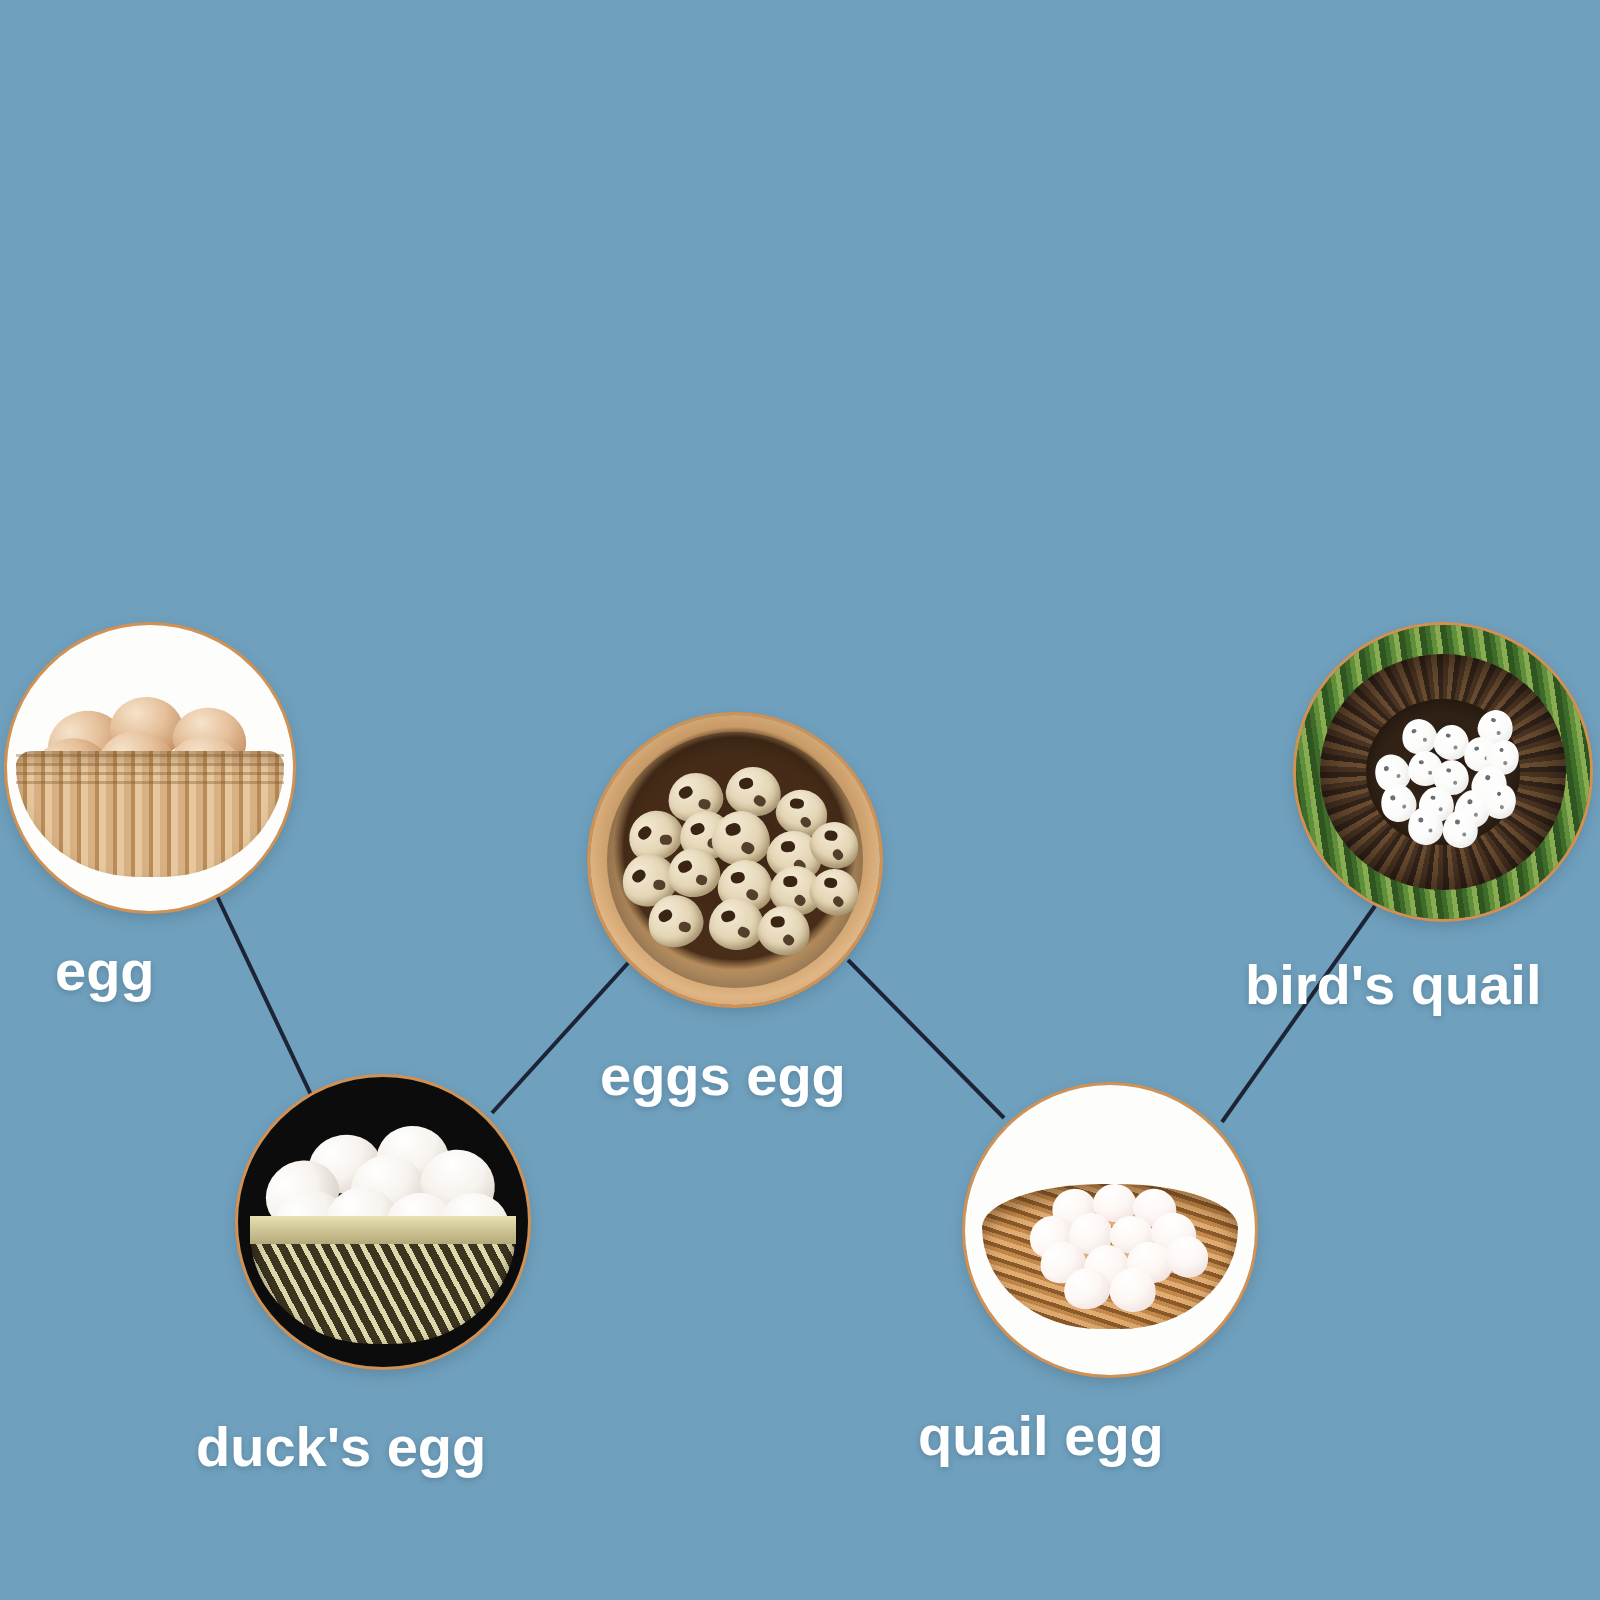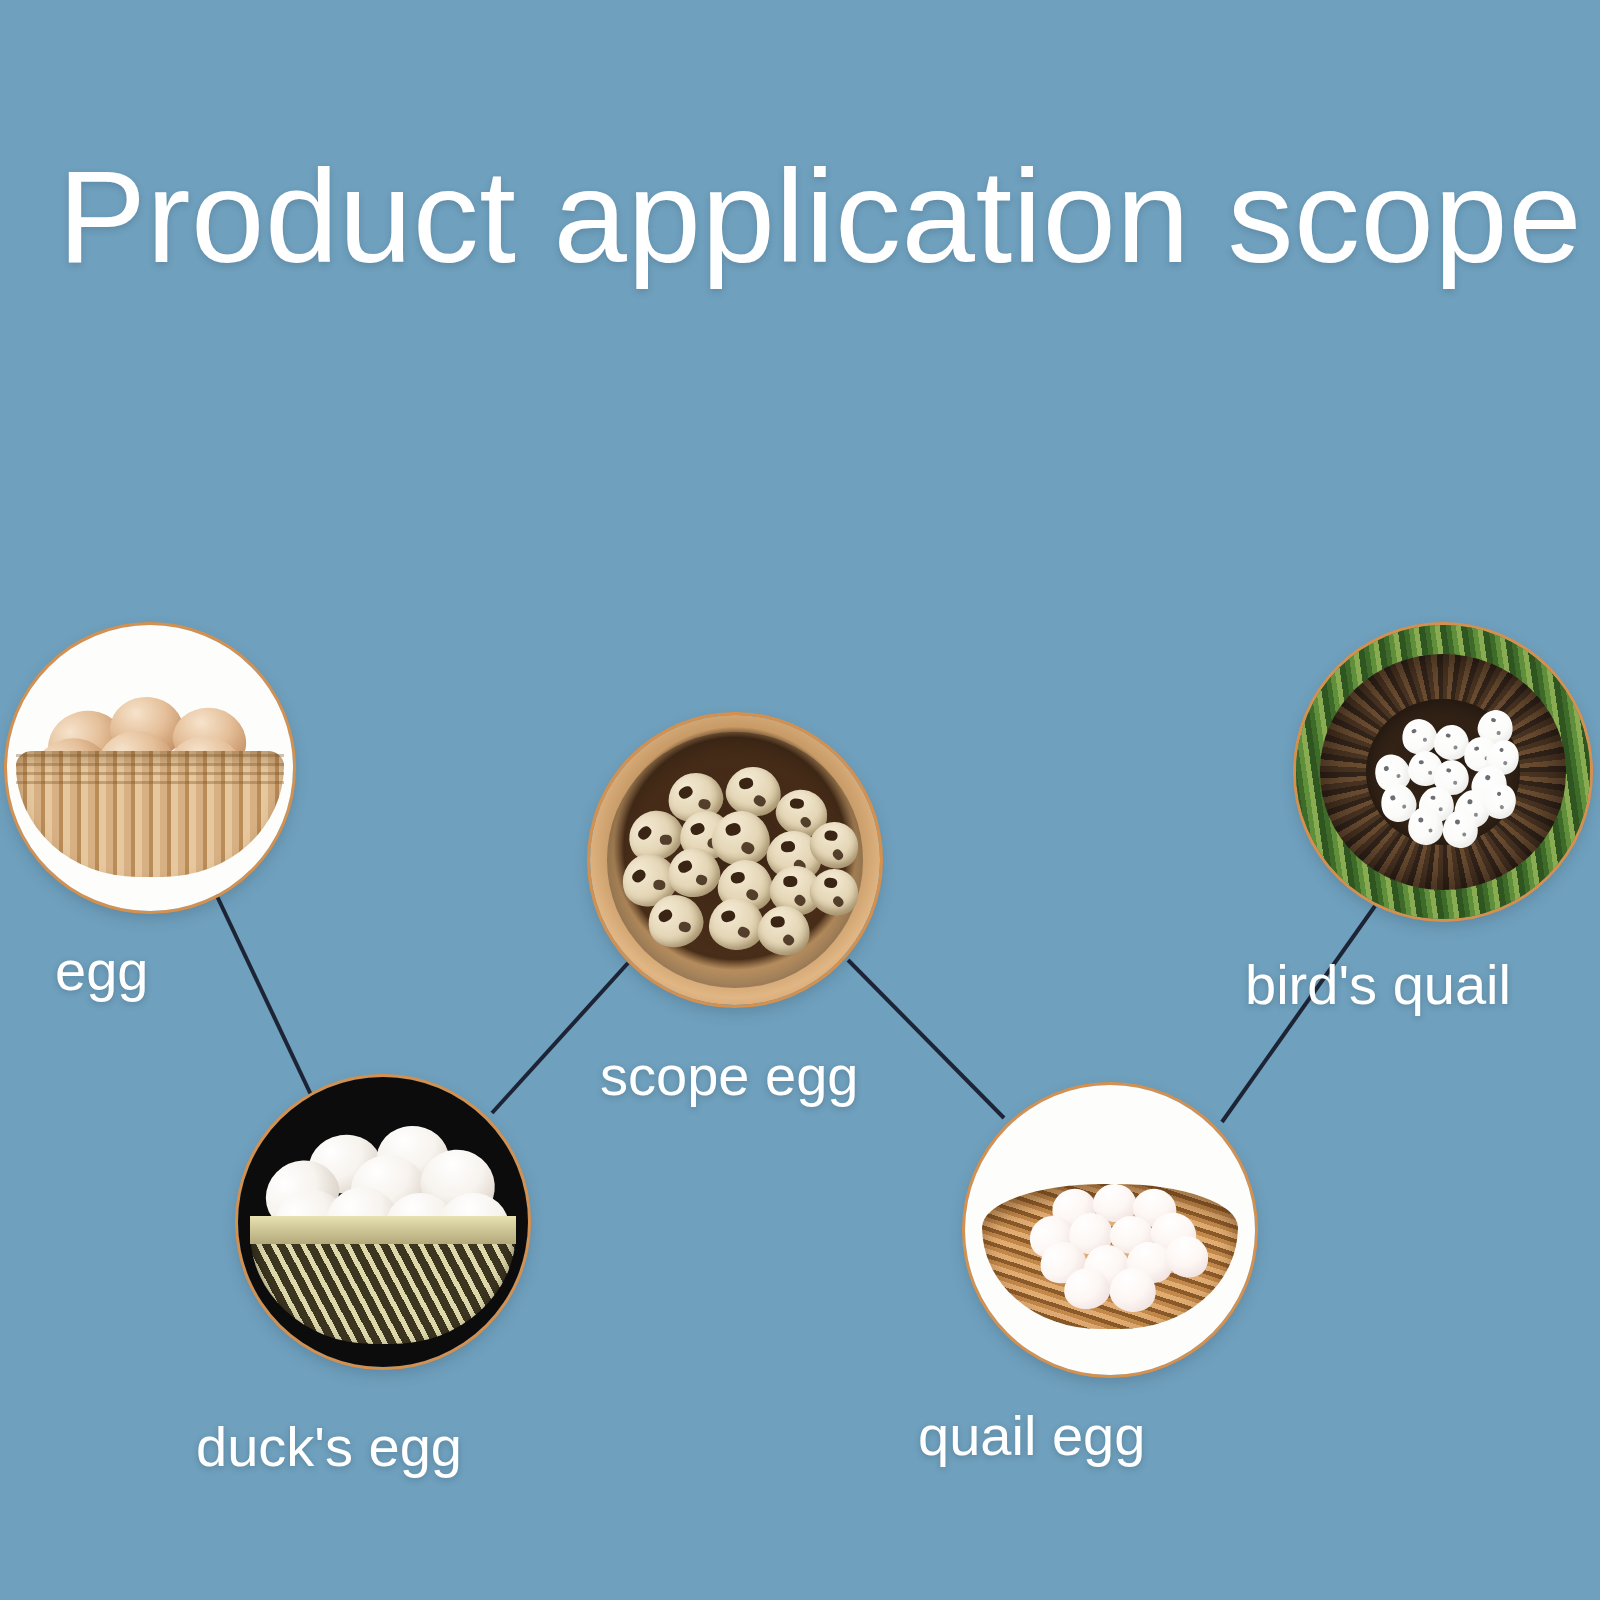--- a/index.html
+++ b/index.html
@@ -51,21 +51,21 @@
   .disc .photo {
     position: absolute;
     left: 0; top: 0;
     width: 100%; height: 100%;
   }
 
   .label {
     position: absolute;
     color: #ffffff;
     font-size: 56px;
-    font-weight: 400;
+    font-weight: 700;
     white-space: nowrap;
     text-shadow: 0 2px 6px rgba(40,70,90,0.30);
   }
 
   
 
   
   .egglayer { position:absolute; left:0; top:0; width:100%; height:100%; }
   .egg {
     position: absolute;
@@ -220,21 +220,20 @@
     background: #6d6d74;
   }
   .bird-egg::before { left: 30%; top: 26%; width: 14%; height: 12%; }
   .bird-egg::after  { left: 56%; top: 58%; width: 12%; height: 11%; opacity: .8; }
 </style>
 </head>
 <body>
 
 <div id="stage">
 
-  <div id="title">Product application scope</div>
 
   <svg id="links" viewBox="0 0 1600 1600" xmlns="http://www.w3.org/2000/svg">
     <line x1="216" y1="894" x2="312" y2="1097" stroke="#1d2435" stroke-width="4"></line>
     <line x1="492" y1="1113" x2="628" y2="963" stroke="#1d2435" stroke-width="4"></line>
     <line x1="848" y1="960" x2="1004" y2="1118" stroke="#1d2435" stroke-width="4"></line>
     <line x1="1222" y1="1122" x2="1375" y2="906" stroke="#1d2435" stroke-width="4"></line>
   </svg>
 
   <div class="node">
     <div class="disc" style="left:7px; top:625px; width:286px; height:286px;">
@@ -299,21 +298,21 @@
           <div class="egg quail-egg" style="left:27%; top:46%; width:18%; height:17%; transform:rotate(-8deg);"></div>
           <div class="egg quail-egg" style="left:44%; top:50%; width:19%; height:18%; transform:rotate(6deg);"></div>
           <div class="egg quail-egg" style="left:62%; top:52%; width:18%; height:17%; transform:rotate(16deg);"></div>
           <div class="egg quail-egg" style="left:76%; top:53%; width:17%; height:16%; transform:rotate(22deg);"></div>
           <div class="egg quail-egg" style="left:20%; top:62%; width:19%; height:18%; transform:rotate(-14deg);"></div>
           <div class="egg quail-egg" style="left:41%; top:63%; width:19%; height:18%; transform:rotate(2deg);"></div>
           <div class="egg quail-egg" style="left:58%; top:66%; width:18%; height:17%; transform:rotate(12deg);"></div>
         </div>
       </div>
     </div>
-    <div class="label" style="left:600px; top:1043px;">scope egg</div>
+    <div class="label" style="left:600px; top:1043px;">eggs egg</div>
   </div>
 
   <div class="node">
     <div class="disc" style="left:965px; top:1085px; width:290px; height:290px;">
       <div class="photo bg-white">
         <div class="twig-basket"></div>
         <div class="egglayer">
           <div class="egg pigeon-egg" style="left:30%; top:36%; width:15%; height:13%; transform:rotate(-10deg);"></div>
           <div class="egg pigeon-egg" style="left:44%; top:34%; width:15%; height:13%; transform:rotate(6deg);"></div>
           <div class="egg pigeon-egg" style="left:58%; top:36%; width:15%; height:13%; transform:rotate(16deg);"></div>

